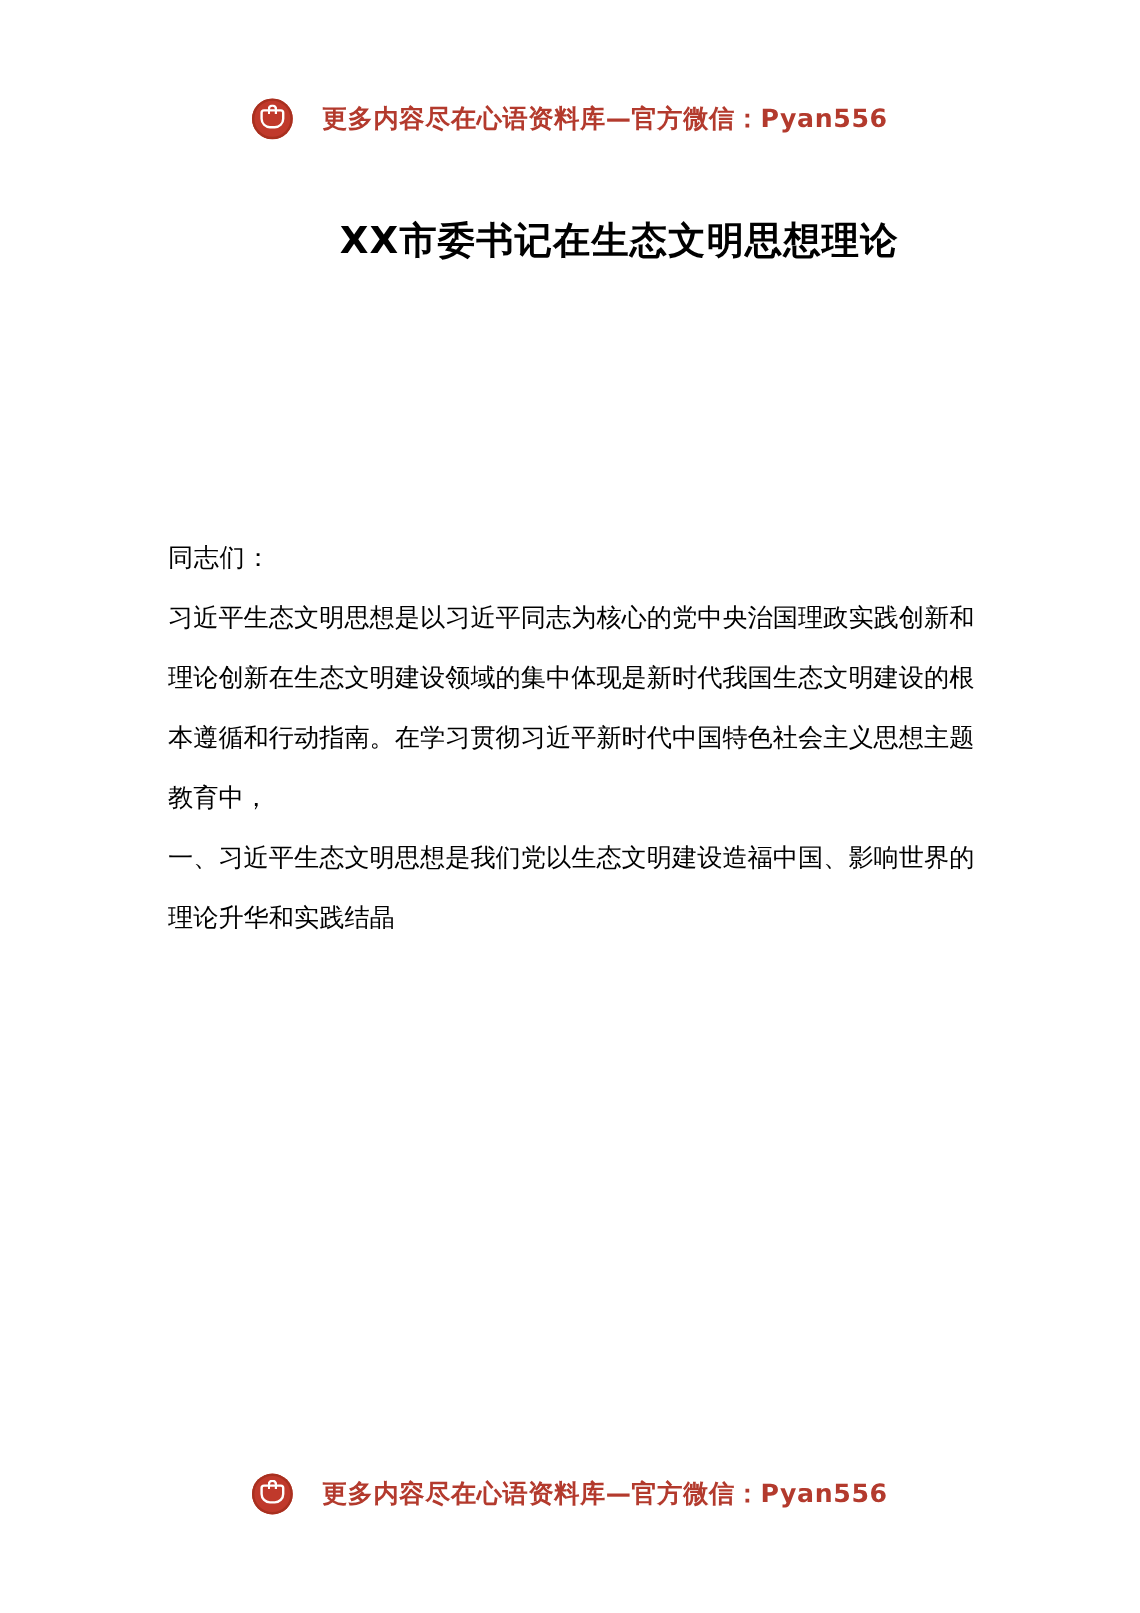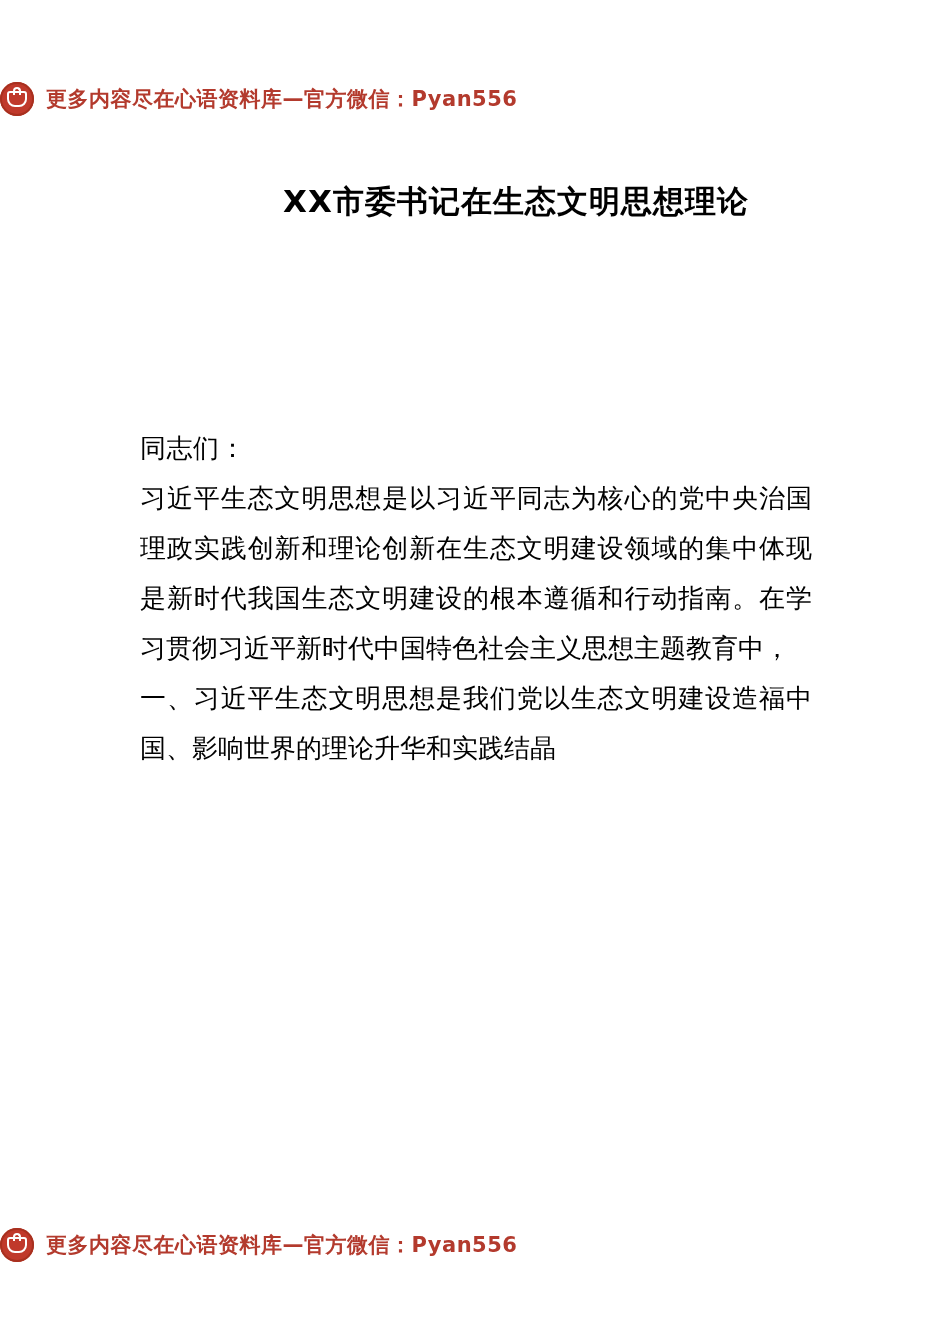--- a/index.html
+++ b/index.html
@@ -21,21 +21,22 @@
     height: 1344px;
     box-sizing: border-box;
     padding: 0;
     position: relative;
   }
 
   
   .banner {
     display: flex;
     align-items: center;
-    gap: 12px;
+    justify-content: center;
+    gap: 24px;
     width: 100%;
     position: absolute;
     left: 0;
   }
   .banner-top { top: 82px; }
   .banner-bottom { top: 1228px; }
 
   .banner-logo {
     width: 34px;
     height: 34px;
@@ -91,25 +92,25 @@
     letter-spacing: 1px;
     color: #000;
     padding-left: 41px;
   }
   .title-line1 { top: 178px; }
   .title-line2 { top: 310px; }
 
   
   .body-text {
     position: absolute;
-    top: 423px;
+    top: 440px;
     left: 140px;
     width: 672px;
     font-family: "DejaVu Sans", "Liberation Sans", sans-serif;
-    font-size: 26px;
+    font-size: 21px;
     line-height: 50px;
     text-align: justify;
     text-justify: inter-ideograph;
     color: #000;
   }
   .body-text p {
     margin: 0;
   }
   .para-salutation {
     letter-spacing: 0.5px;

